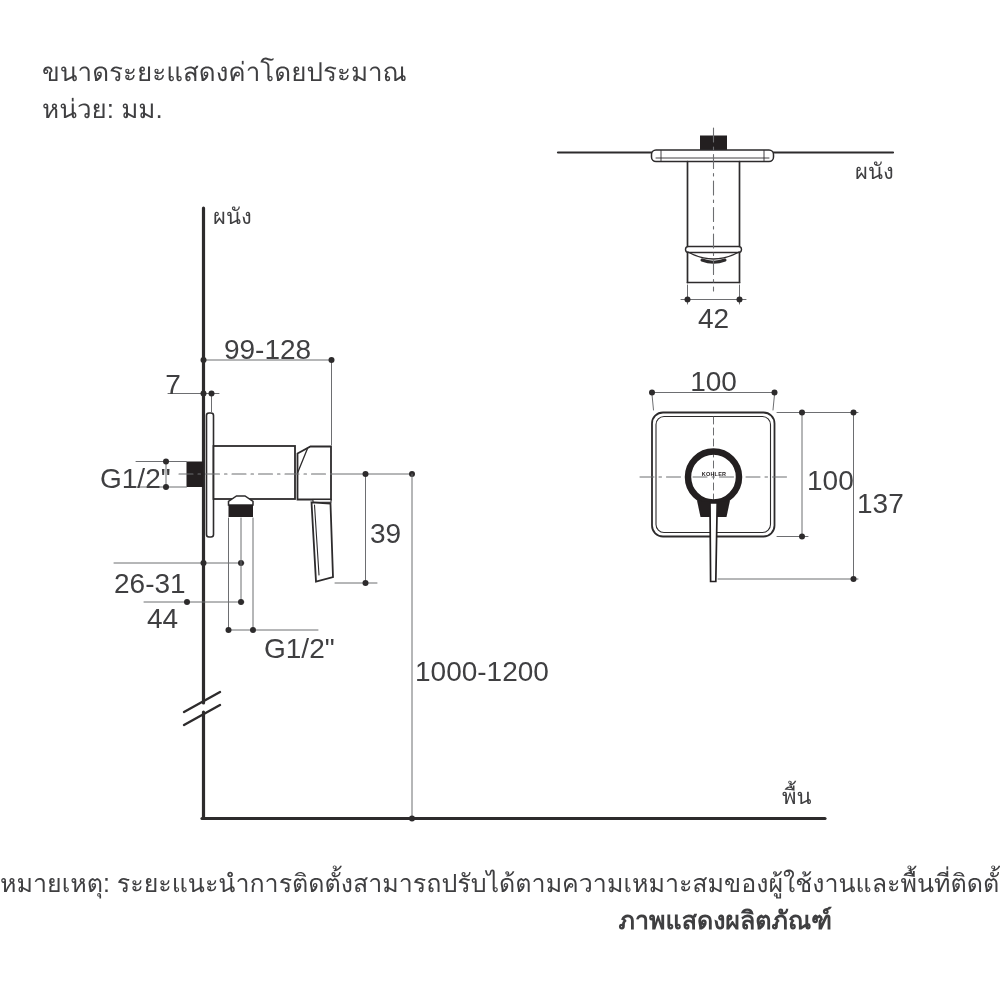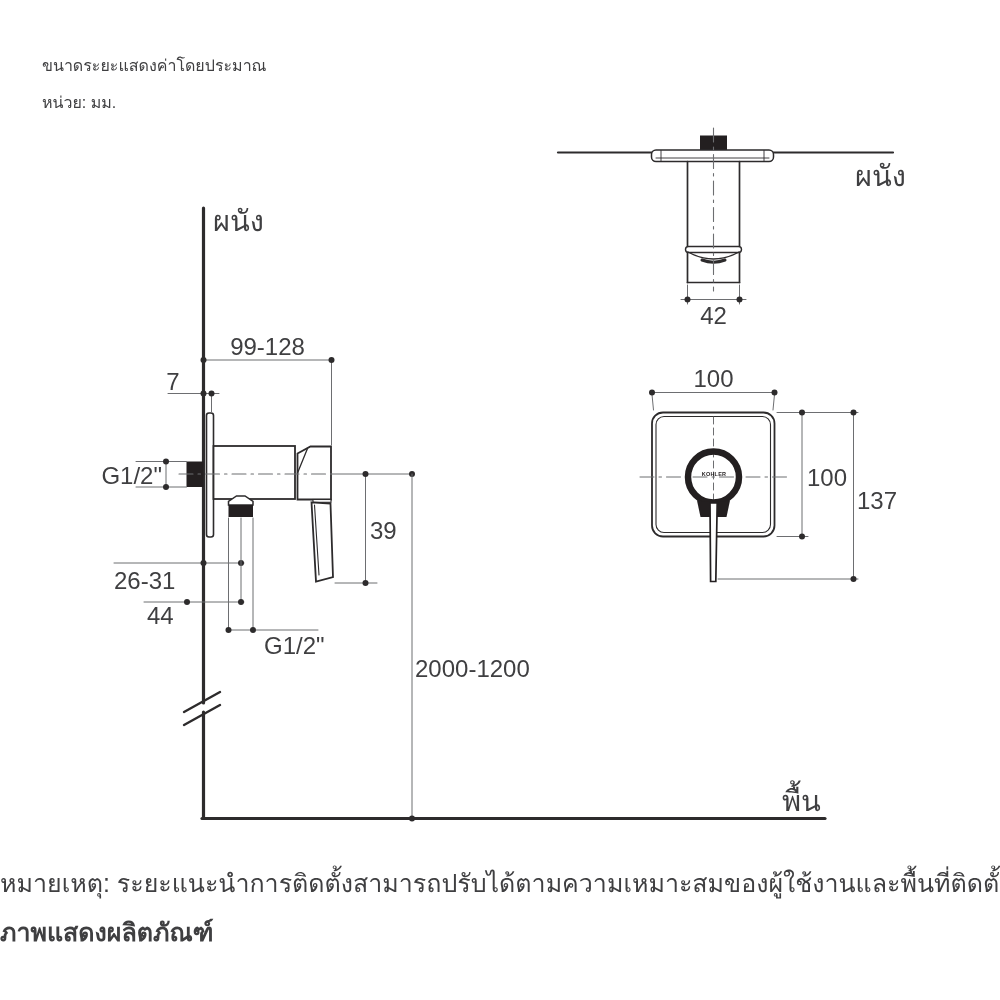--- a/index.html
+++ b/index.html
@@ -1,25 +1,25 @@
 <!DOCTYPE html>
 <html><head>
 <meta charset="utf-8">
 <style>
   html,body{margin:0;padding:0;background:#ffffff;}
   #page{position:relative;width:1000px;height:1000px;background:#ffffff;overflow:hidden;
         font-family:"Liberation Sans", sans-serif;color:#3f3f41;}
   #drawing{position:absolute;left:0;top:0;}
   .lbl{position:absolute;white-space:nowrap;color:#3f3f41;line-height:1.25;}
-  .title{font-size:16px;}
-  .small{font-size:29px;}
-  .num{font-size:24px;}
+  .title{font-size:26px;}
+  .small{font-size:22px;}
+  .num{font-size:28px;}
   .center{text-align:center;}
   .note{font-size:25px;width:1000px;left:0;text-align:center;}
-  .caption{font-size:25px;font-weight:bold;width:832px;left:0;text-align:left;margin-top:12px;}
+  .caption{font-size:25px;font-weight:bold;width:832px;left:0;text-align:right;}
   .brand{font-size:5.5px;font-weight:bold;letter-spacing:0.2px;color:#231f20;width:26px;text-align:center;}
 </style>
 </head>
 <body>
 
 <div id="page">
 
   <svg id="drawing" width="1000" height="1000" viewBox="0 0 1000 1000">
 
     <g stroke-linecap="round">
@@ -195,19 +195,19 @@
   <div class="lbl num" style="left:100px;top:461px;width:62px;text-align:right;">G1/2"</div>
   <div class="lbl num" style="left:370px;top:516px;">39</div>
   <div class="lbl num" style="left:114px;top:566px;">26-31</div>
   <div class="lbl num" style="left:147px;top:601px;">44</div>
   <div class="lbl num" style="left:264px;top:631px;">G1/2"</div>
 
   <div class="lbl num center" style="left:680px;top:364px;width:67px;">100</div>
   <div class="lbl num" style="left:807px;top:463px;">100</div>
   <div class="lbl num" style="left:857px;top:486px;">137</div>
 
-  <div class="lbl num" style="left:415px;top:654px;">2000-1200</div>
+  <div class="lbl num" style="left:415px;top:654px;">1000-1200</div>
 
   <div class="lbl brand" style="left:701px;top:471px;">KOHLER</div>
 
   <div class="lbl note" style="top:868px;">หมายเหตุ: ระยะแนะนำการติดตั้งสามารถปรับได้ตามความเหมาะสมของผู้ใช้งานและพื้นที่ติดตั้ง</div>
   <div class="lbl caption" style="top:905px;">ภาพแสดงผลิตภัณฑ์</div>
 </div>
 
 </body></html>

